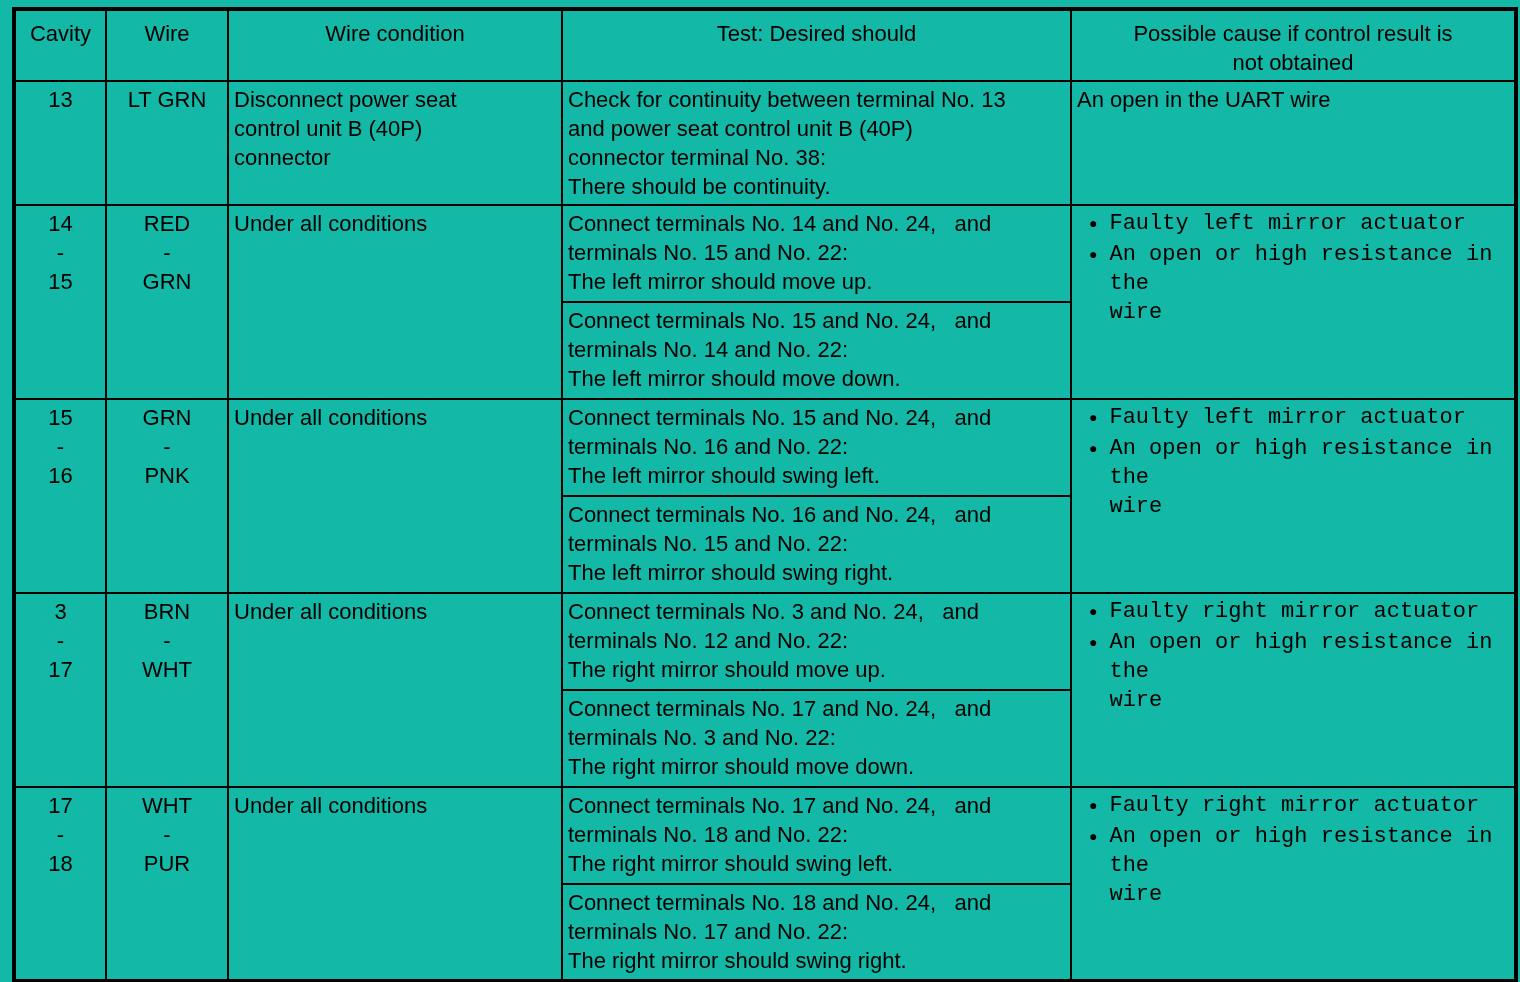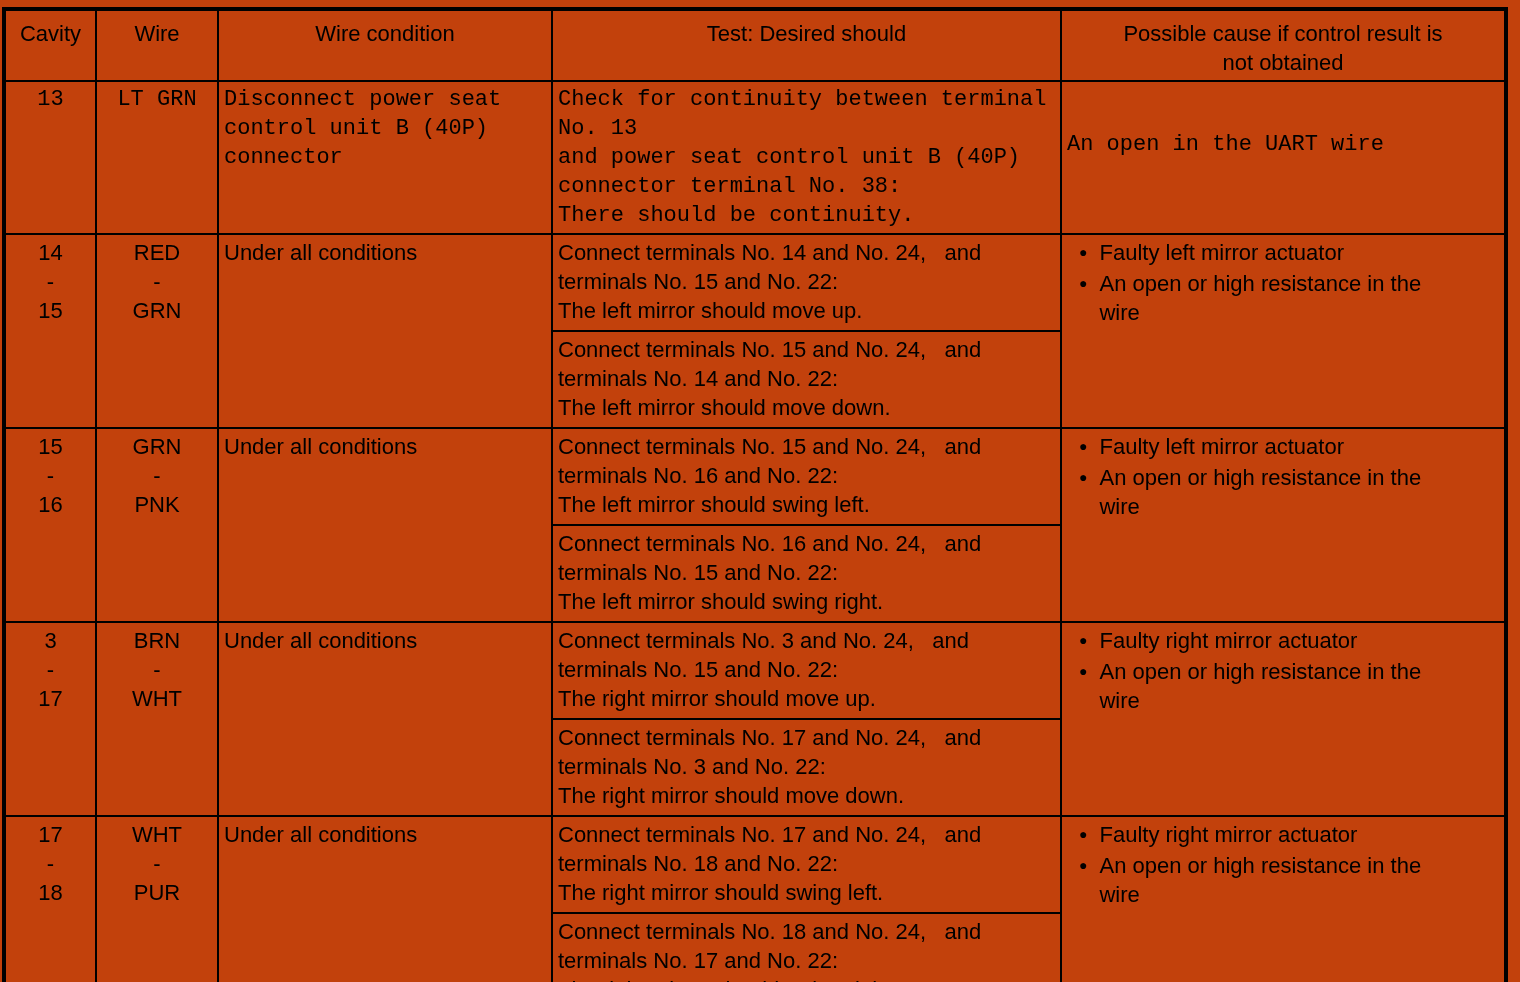--- a/index.html
+++ b/index.html
@@ -6,22 +6,22 @@
     margin: 0;
     padding: 0;
     background: #ffffff;
     color: #000000;
     font-family: "Liberation Sans", sans-serif;
   }
   .page {
     width: 1520px;
     height: 982px;
     box-sizing: border-box;
-    padding: 7px 2px;
-    background: #c2410c;
+    padding: 7px 12px;
+    background: #14b8a6;
   }
   table.diag {
     border-collapse: collapse;
     table-layout: fixed;
     width: 1502px;
     border: 4px solid #000000;
     font-size: 22px;
     line-height: 1.32;
   }
   table.diag th,
@@ -32,44 +32,44 @@
     box-sizing: border-box;
     overflow: hidden;
   }
   table.diag th {
     font-weight: normal;
     text-align: center;
     white-space: pre-line;
     height: 60px;
     padding-top: 8px;
   }
-  tr.r-single { height: 108px; font-family: Liberation Mono, monospace; }
+  tr.r-single { height: 108px; }
   tr.r-sub { height: 97px; }
   .c-cavity, .c-wire {
     text-align: center;
     white-space: pre-line;
     padding-top: 6px;
   }
   .c-cond   { white-space: pre-wrap; padding-top: 6px; }
   .c-test   { white-space: pre-wrap; padding-top: 4px; margin-left: 13px; }
   .c-cause  { padding-top: 6px; padding-left: 8px; }
-  .cause-plain { white-space: pre-wrap; margin-top: 45px; }
+  .cause-plain { white-space: pre-wrap; }
   .bullet-item {
     display: flex;
     align-items: flex-start;
     gap: 12px;
     white-space: pre-wrap;
     margin: 0 0 2px 12px;
   }
   .bullet-glyph {
     font-size: 14px;
     line-height: 29px;
     flex: 0 0 auto;
   }
-  .bullet-text { flex: 1 1 auto; }
+  .bullet-text { flex: 1 1 auto; font-family: Liberation Mono, monospace; }
 </style>
 </head>
 <body>
 
 <div class="page">
   <table class="diag">
     <colgroup>
       <col style="width:92px">
       <col style="width:122px">
       <col style="width:334px">
@@ -163,21 +163,21 @@
 
       <tr class="r-sub">
         <td rowspan="2" class="c-cavity">3
 -
 17</td>
         <td rowspan="2" class="c-wire">BRN
 -
 WHT</td>
         <td rowspan="2" class="c-cond">Under all conditions</td>
         <td class="c-test">Connect terminals No. 3 and No. 24,   and
-terminals No. 15 and No. 22:
+terminals No. 12 and No. 22:
 The right mirror should move up.</td>
         <td rowspan="2" class="c-cause">
           <div class="bullet-item">
             <span class="bullet-glyph">●</span>
             <span class="bullet-text">Faulty right mirror actuator</span>
           </div>
           <div class="bullet-item">
             <span class="bullet-glyph">●</span>
             <span class="bullet-text">An open or high resistance in the
 wire</span>

